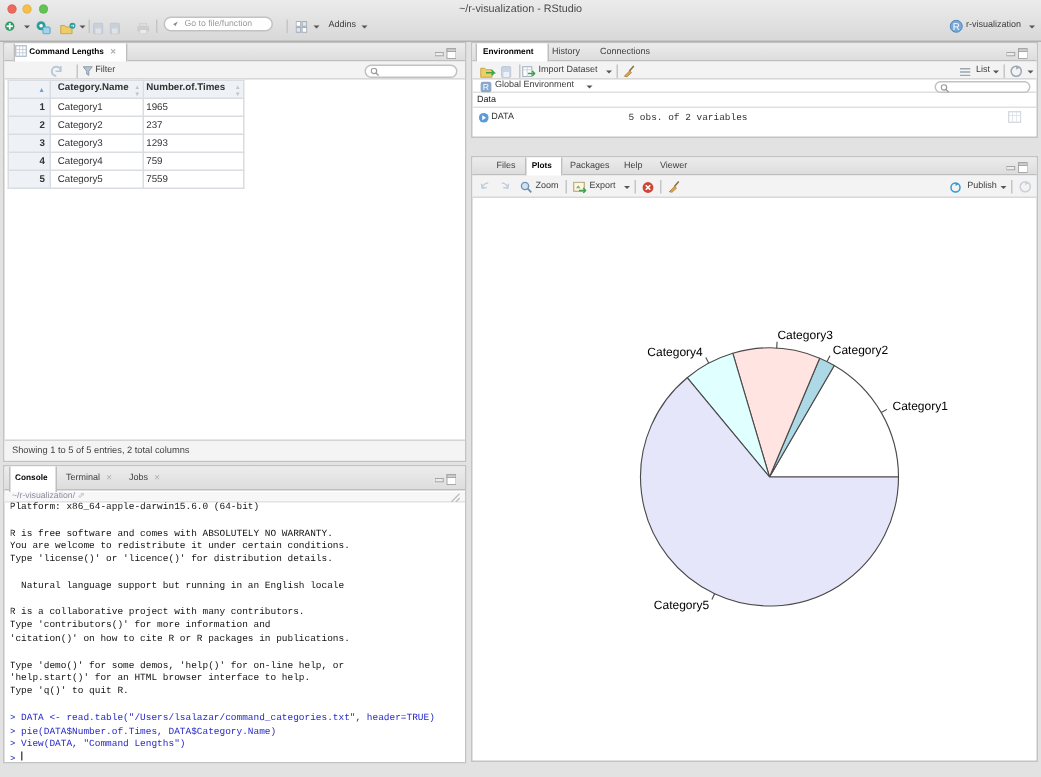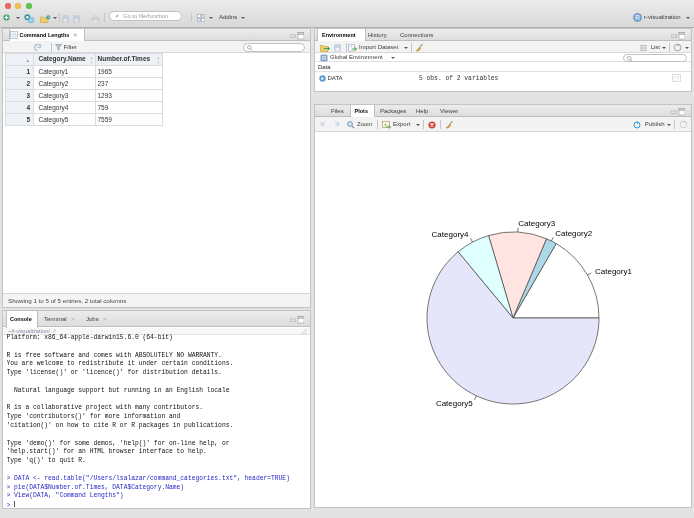--- a/index.html
+++ b/index.html
@@ -48,20 +48,21 @@
 
 #pielabels text { font-family:"Liberation Sans", sans-serif; font-size:8px; fill:#000; }
 </style>
 </head>
 <body>
 
 <div id="chrome">
   <div class="tl" style="left:4.7px;  background:#ed6a5f; box-shadow:inset 0 0 1px #c94a42;"></div>
   <div class="tl" style="left:15.1px; background:#f5bf4f; box-shadow:inset 0 0 1px #d09c32;"></div>
   <div class="tl" style="left:25.5px; background:#61c454; box-shadow:inset 0 0 1px #47a73c;"></div>
+  <div id="title">~/r-visualization - RStudio</div>
 
   <svg class="abs" style="left:3px; top:14px;" width="7" height="7" viewBox="0 0 7 7">
     <circle cx="3.5" cy="3.5" r="3.1" fill="#2d9e63"></circle>
     <rect x="2.9" y="1.4" width="1.2" height="4.2" fill="#fff"></rect>
     <rect x="1.4" y="2.9" width="4.2" height="1.2" fill="#fff"></rect>
   </svg>
   <span class="caret" style="position:absolute; left:15.5px; top:16.5px;"></span>
 
   <svg class="abs" style="left:24px; top:14px;" width="10" height="9" viewBox="0 0 10 9">
     <circle cx="3.4" cy="3.2" r="3" fill="#2a9d9d"></circle>

